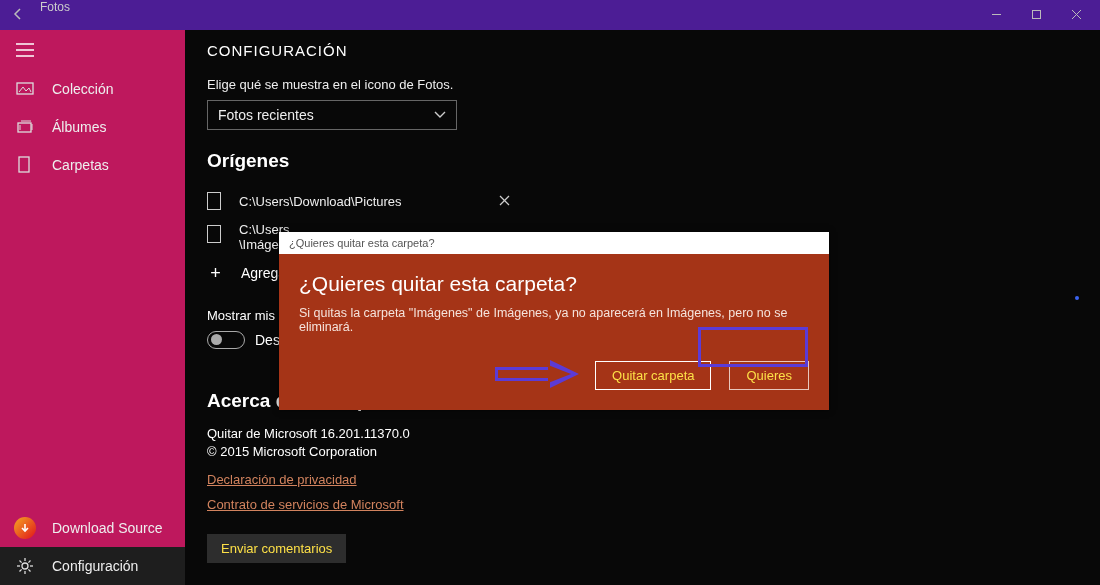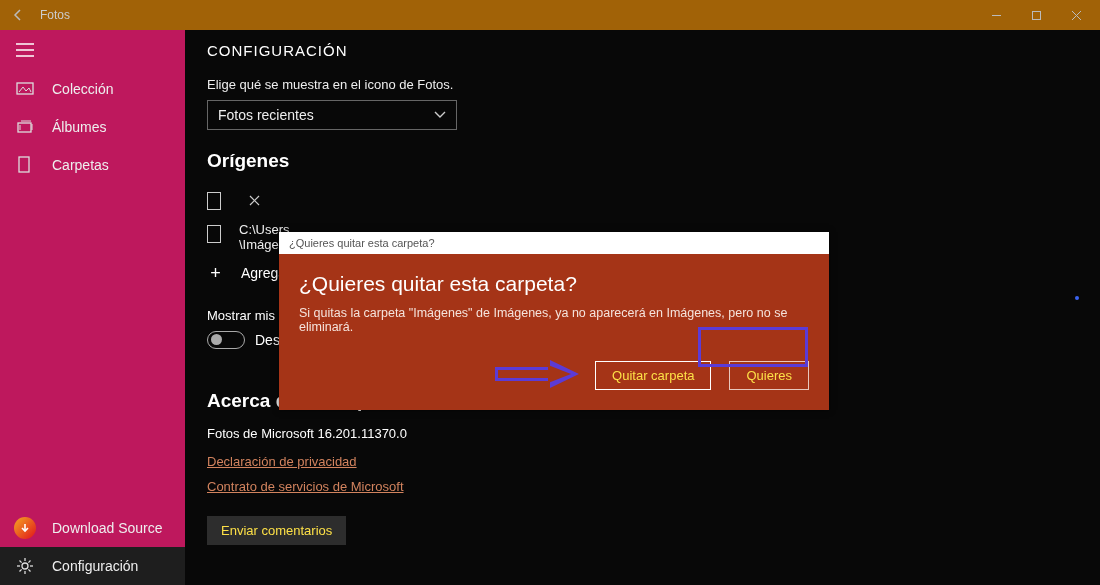--- a/index.html
+++ b/index.html
@@ -1,17 +1,17 @@
 <!DOCTYPE html>
 <html><head>
 <meta charset="utf-8">
 <style>
   html,body{margin:0;padding:0;width:1100px;height:585px;background:#000;color:#fff;font-family:"Segoe UI",Arial,sans-serif;font-size:14px;overflow:hidden}
   *{box-sizing:border-box}
-  .titlebar{height:30px;background:#a16207;display:flex;align-items:center;padding:0 4px}
+  .titlebar{height:30px;background:#4c1d95;display:flex;align-items:flex-start;padding:0 4px}
   .titlebar .back{width:28px;height:28px;display:flex;align-items:center;justify-content:center;color:#bbb;font-size:14px}
   .titlebar .appname{padding-left:8px;font-size:12px;color:#ccc}
   .titlebar .spacer{flex:1}
   .titlebar .winbtn{width:40px;height:28px;display:flex;align-items:center;justify-content:center;color:#bbb;font-size:11px}
   .body{display:flex;height:555px}
   .sidebar{width:185px;background:#be185d;display:flex;flex-direction:column}
   .ham{height:40px;display:flex;align-items:center;padding-left:16px;color:#fff;font-size:18px}
   .navitem{height:38px;display:flex;align-items:center;padding-left:12px;color:#eee}
   .navitem .ico{width:26px;height:26px;display:inline-flex;align-items:center;justify-content:center;margin-right:14px}
   .sidebar .spacer{flex:1}
@@ -162,20 +162,21 @@
         <span class="dd-chev">
           <svg width="12" height="8">
               <polyline points="1,1 6,6 11,1" stroke="#ccc" fill="none" stroke-width="1.4"></polyline>
             </svg>
         </span>
       </div>
 
       <h2 class="sec">Orígenes</h2>
       <div class="folder">
         <span class="foldicon"></span>
+        <span class="path">C:\Users\Download\Pictures</span>
         <span class="close">
           <svg width="11" height="11">
               <line x1="1" y1="1" x2="10" y2="10" stroke="#ccc" stroke-width="1.2"></line>
               <line x1="10" y1="1" x2="1" y2="10" stroke="#ccc" stroke-width="1.2"></line>
             </svg>
         </span>
       </div>
       <div class="folder multi">
         <span class="foldicon"></span>
         <span class="path">
@@ -191,21 +192,22 @@
       <div class="cloudrow">Mostrar mis co</div>
       <div class="toggle">
         <span class="togtrack">
             <span class="togthumb"></span>
           </span>
         <span class="lbl">Desac</span>
       </div>
 
       <div class="about">
         <h2 class="sec">Acerca de esta aplicación</h2>
-        <div class="line">Fotos de Microsoft 16.201.11370.0</div>
+        <div class="line">Quitar de Microsoft 16.201.11370.0</div>
+        <div class="line">© 2015 Microsoft Corporation</div>
         <a class="link" href="#">Declaración de privacidad</a><br>
         <a class="link" href="#">Contrato de servicios de Microsoft</a>
       </div>
 
       <div class="sendbtn">Enviar comentarios</div>
     </div>
 
     <div class="dialog">
       <div class="dlg-title">¿Quieres quitar esta carpeta?</div>
       <div class="dlg-body">

